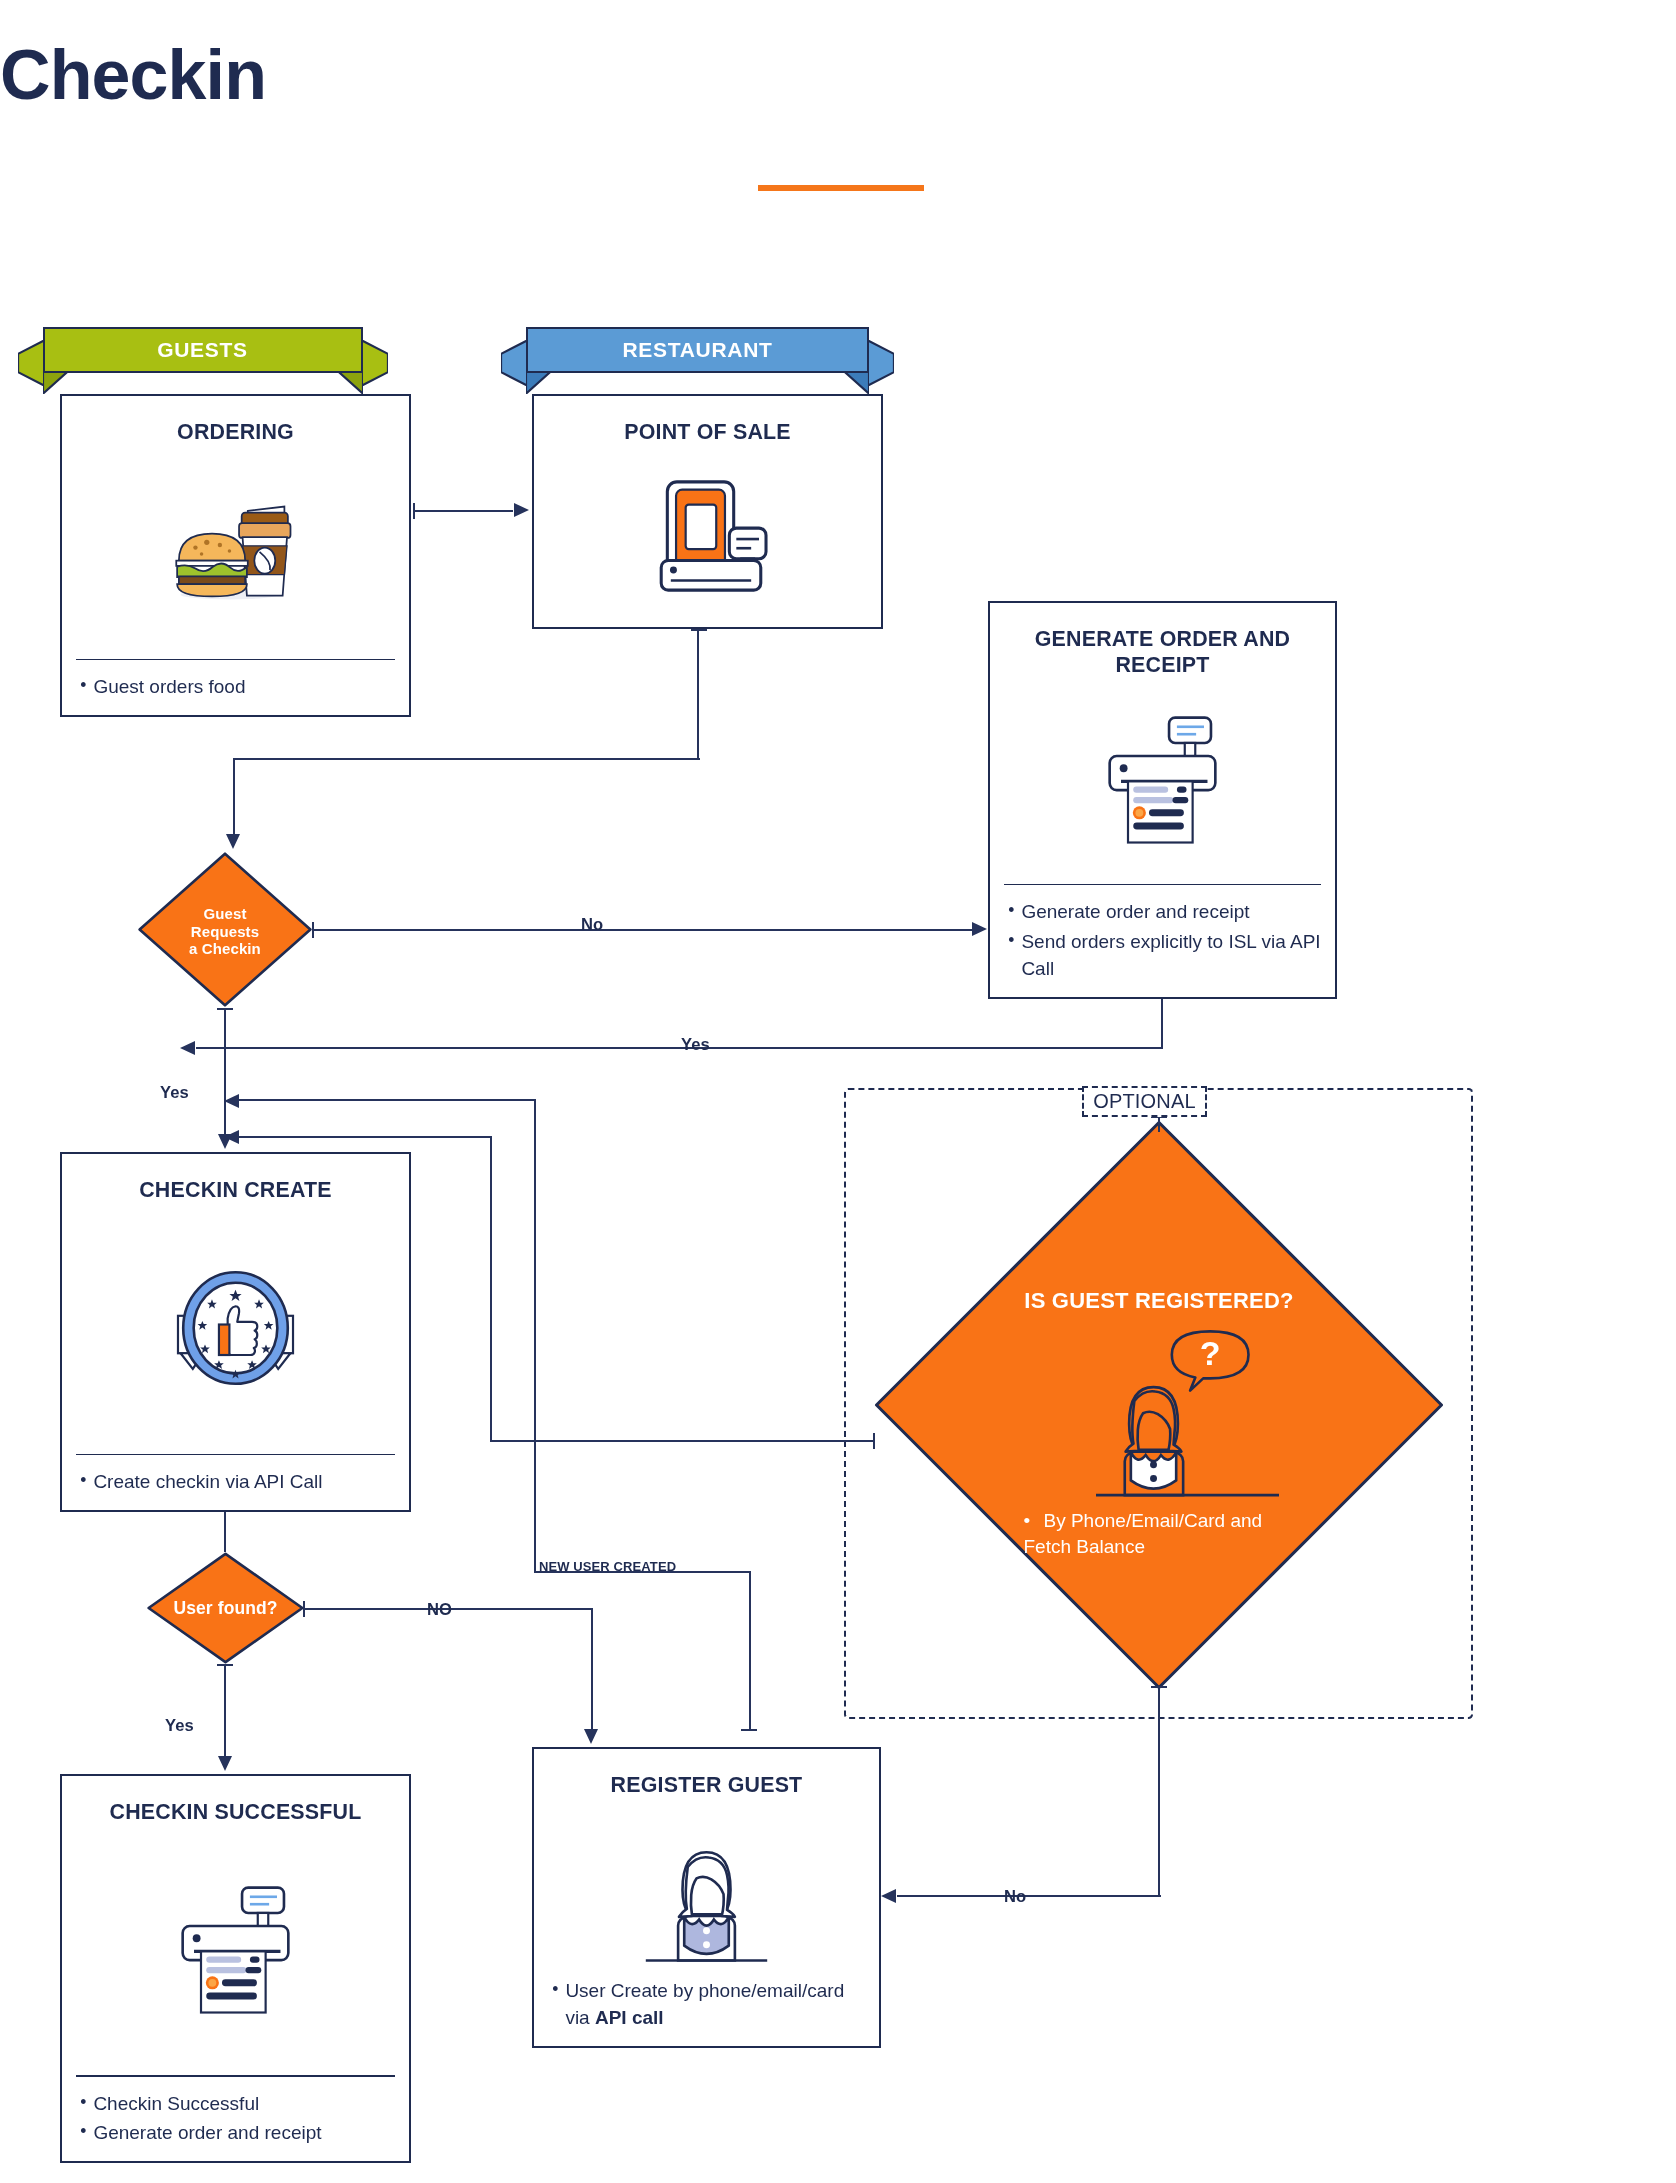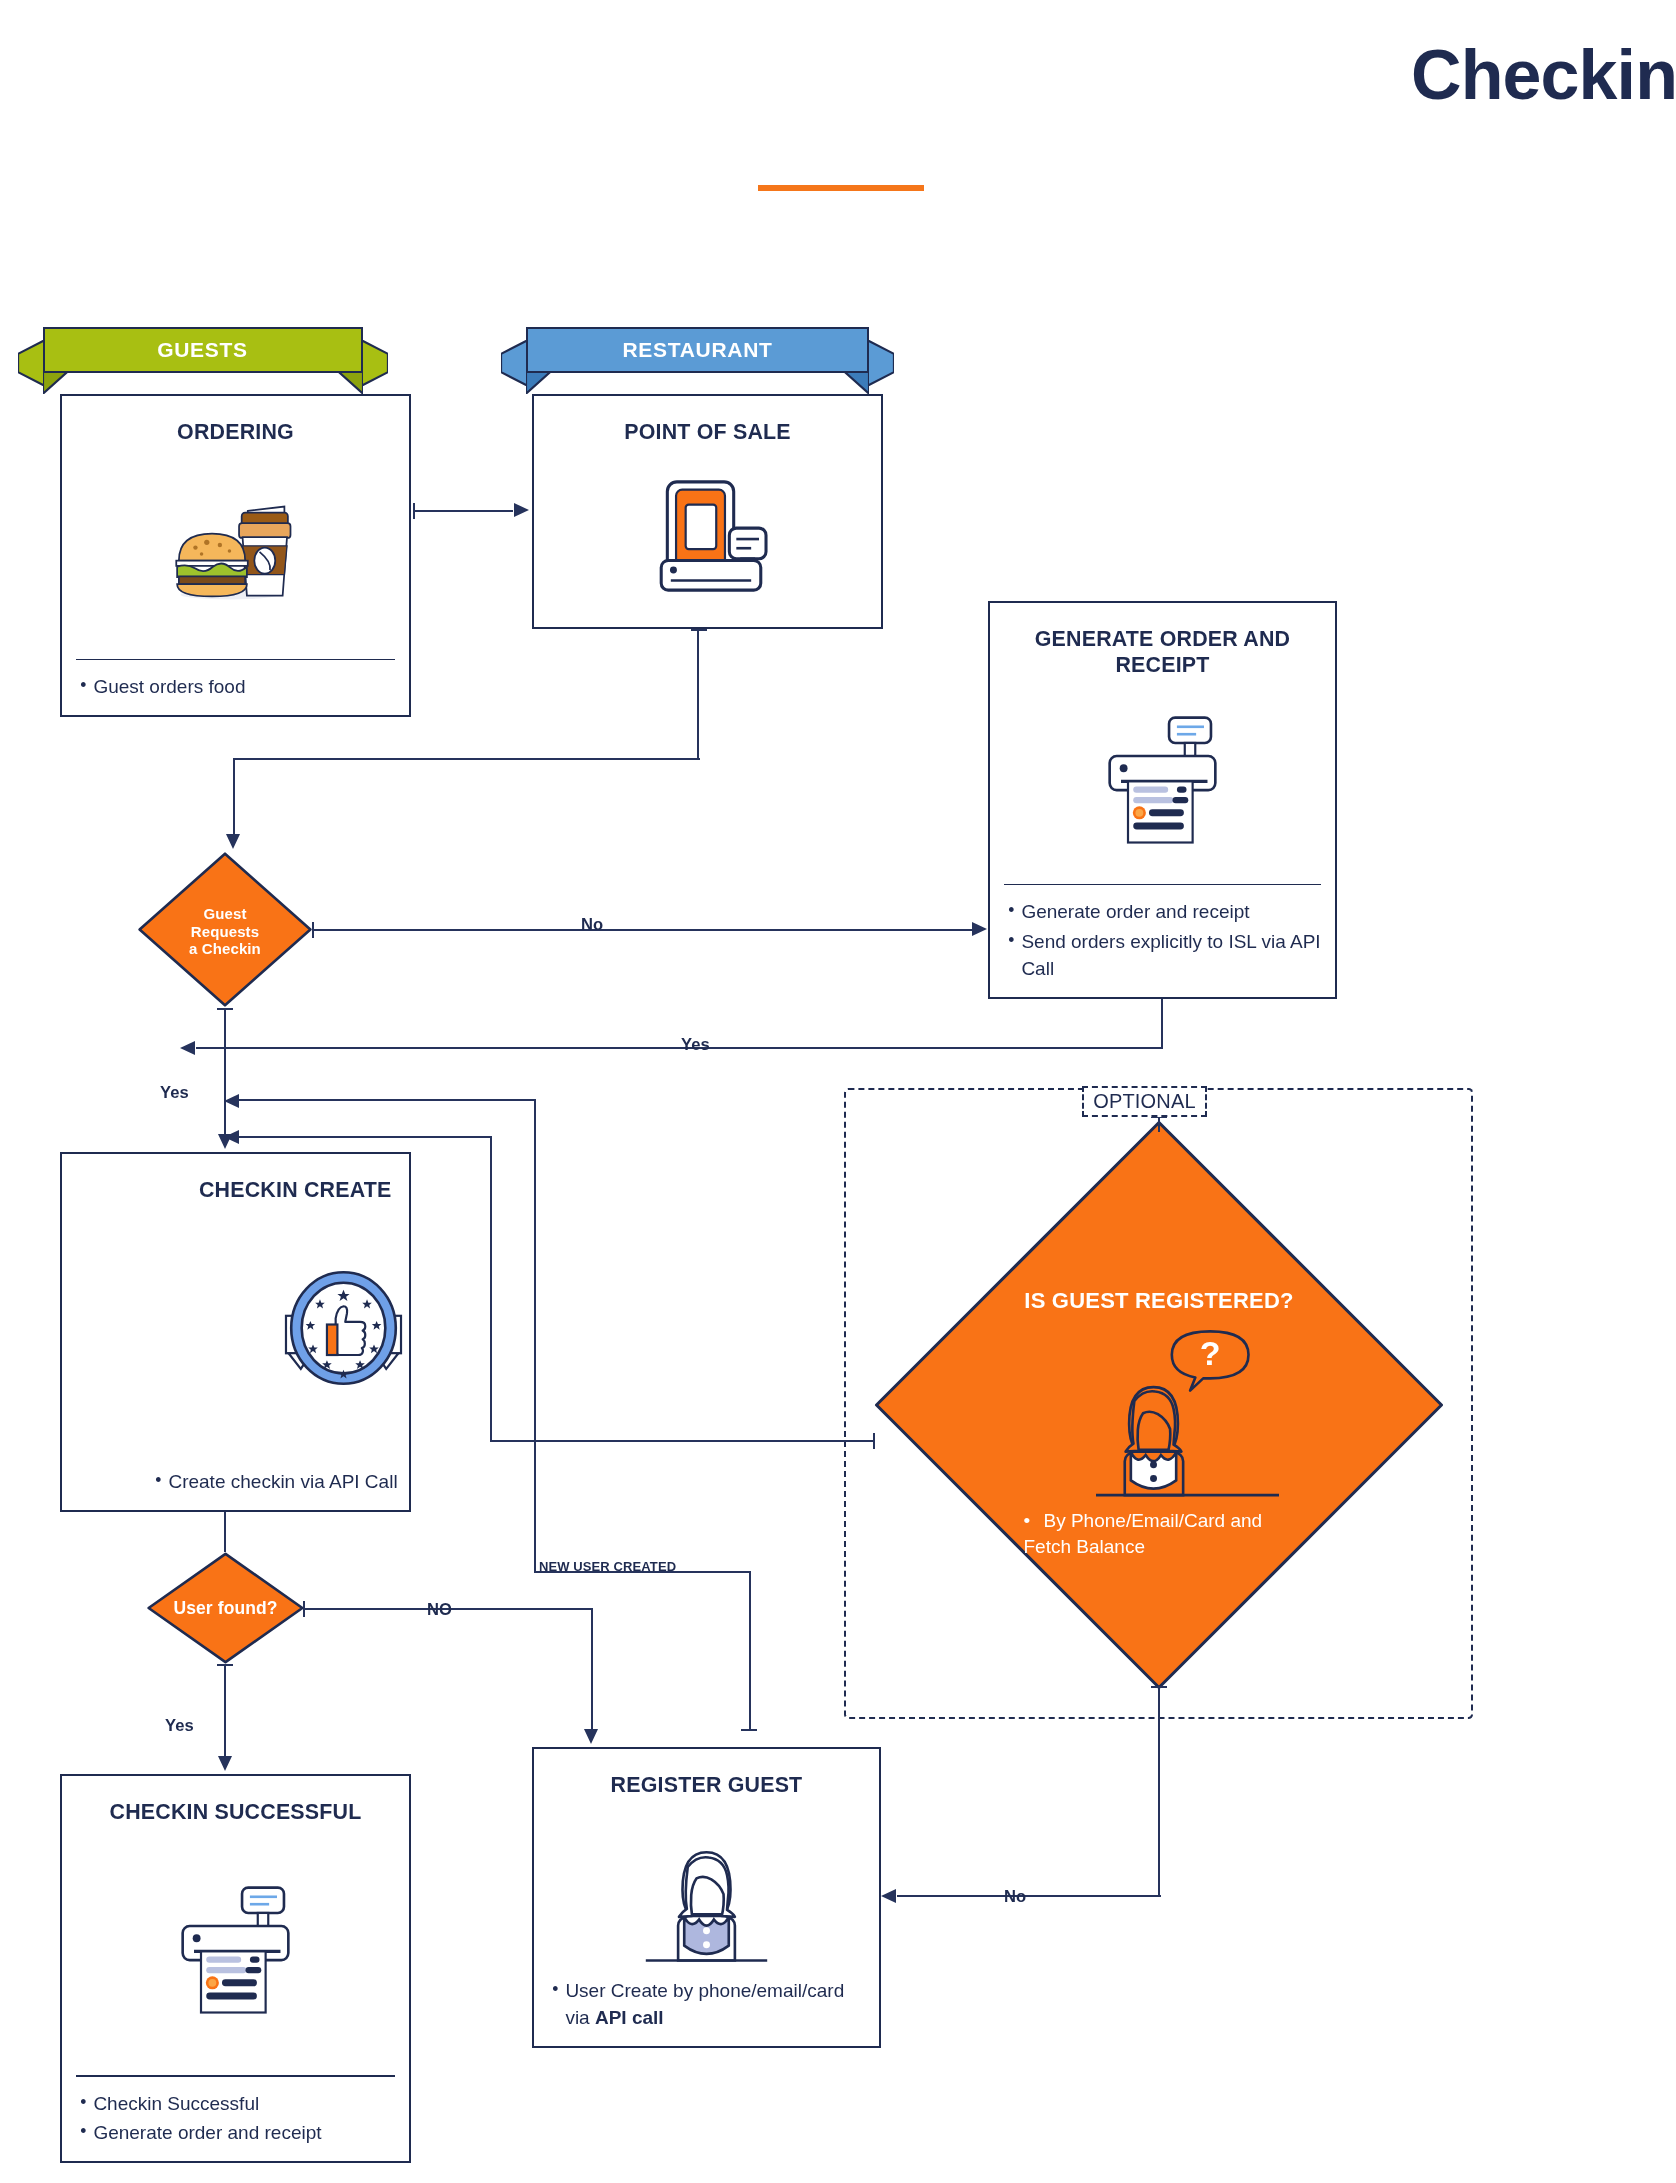--- a/index.html
+++ b/index.html
@@ -12,21 +12,21 @@
     width:1677px;
     height:2188px;
     background:#ffffff;
     overflow:hidden;
   }
   
   #title{
     position:absolute;
     left:0; top:35px;
     width:1677px;
-    text-align:right;
+    text-align:left;
     font-size:70px;
     font-weight:700;
     letter-spacing:-0.9px;
     color:#1F2B50;
   }
   #title-rule{
     position:absolute;
     left:758px; top:185px;
     width:166px; height:5.7px;
     background:#F5761A;
@@ -320,21 +320,21 @@
         <span class="dot">•</span>
         <span class="txt">Generate order and receipt</span>
       </div>
       <div class="bullet-row">
         <span class="dot">•</span>
         <span class="txt">Send orders explicitly to ISL via API Call</span>
       </div>
     </div>
   </div>
 
-  <div class="card" id="card-checkin-create" style="left:60px; top:1152px; width:351px; height:360px;align-items:flex-end;">
+  <div class="card" id="card-checkin-create" style="left:60px; top:1152px; width:351px; height:360px;">
     <div class="card-title">CHECKIN CREATE</div>
     <div class="card-art">
       <svg width="131" height="122" viewBox="0 0 300 280">
         <rect x="18" y="112" width="58" height="86" fill="#FFFFFF" stroke="#1F2B50" stroke-width="5"></rect>
         <path d="M24 198 L76 198 L52 234 Z" fill="#FFFFFF" stroke="#1F2B50" stroke-width="5"></path>
         <rect x="224" y="112" width="58" height="86" fill="#FFFFFF" stroke="#1F2B50" stroke-width="5"></rect>
         <path d="M224 198 L276 198 L248 234 Z" fill="#FFFFFF" stroke="#1F2B50" stroke-width="5"></path>
         <ellipse cx="150" cy="140" rx="120" ry="128" fill="#6FA0E8" stroke="#1F2B50" stroke-width="6"></ellipse>
         <ellipse cx="150" cy="140" rx="96" ry="104" fill="#FFFFFF" stroke="#1F2B50" stroke-width="6"></ellipse>
         <g fill="#1F2B50">

